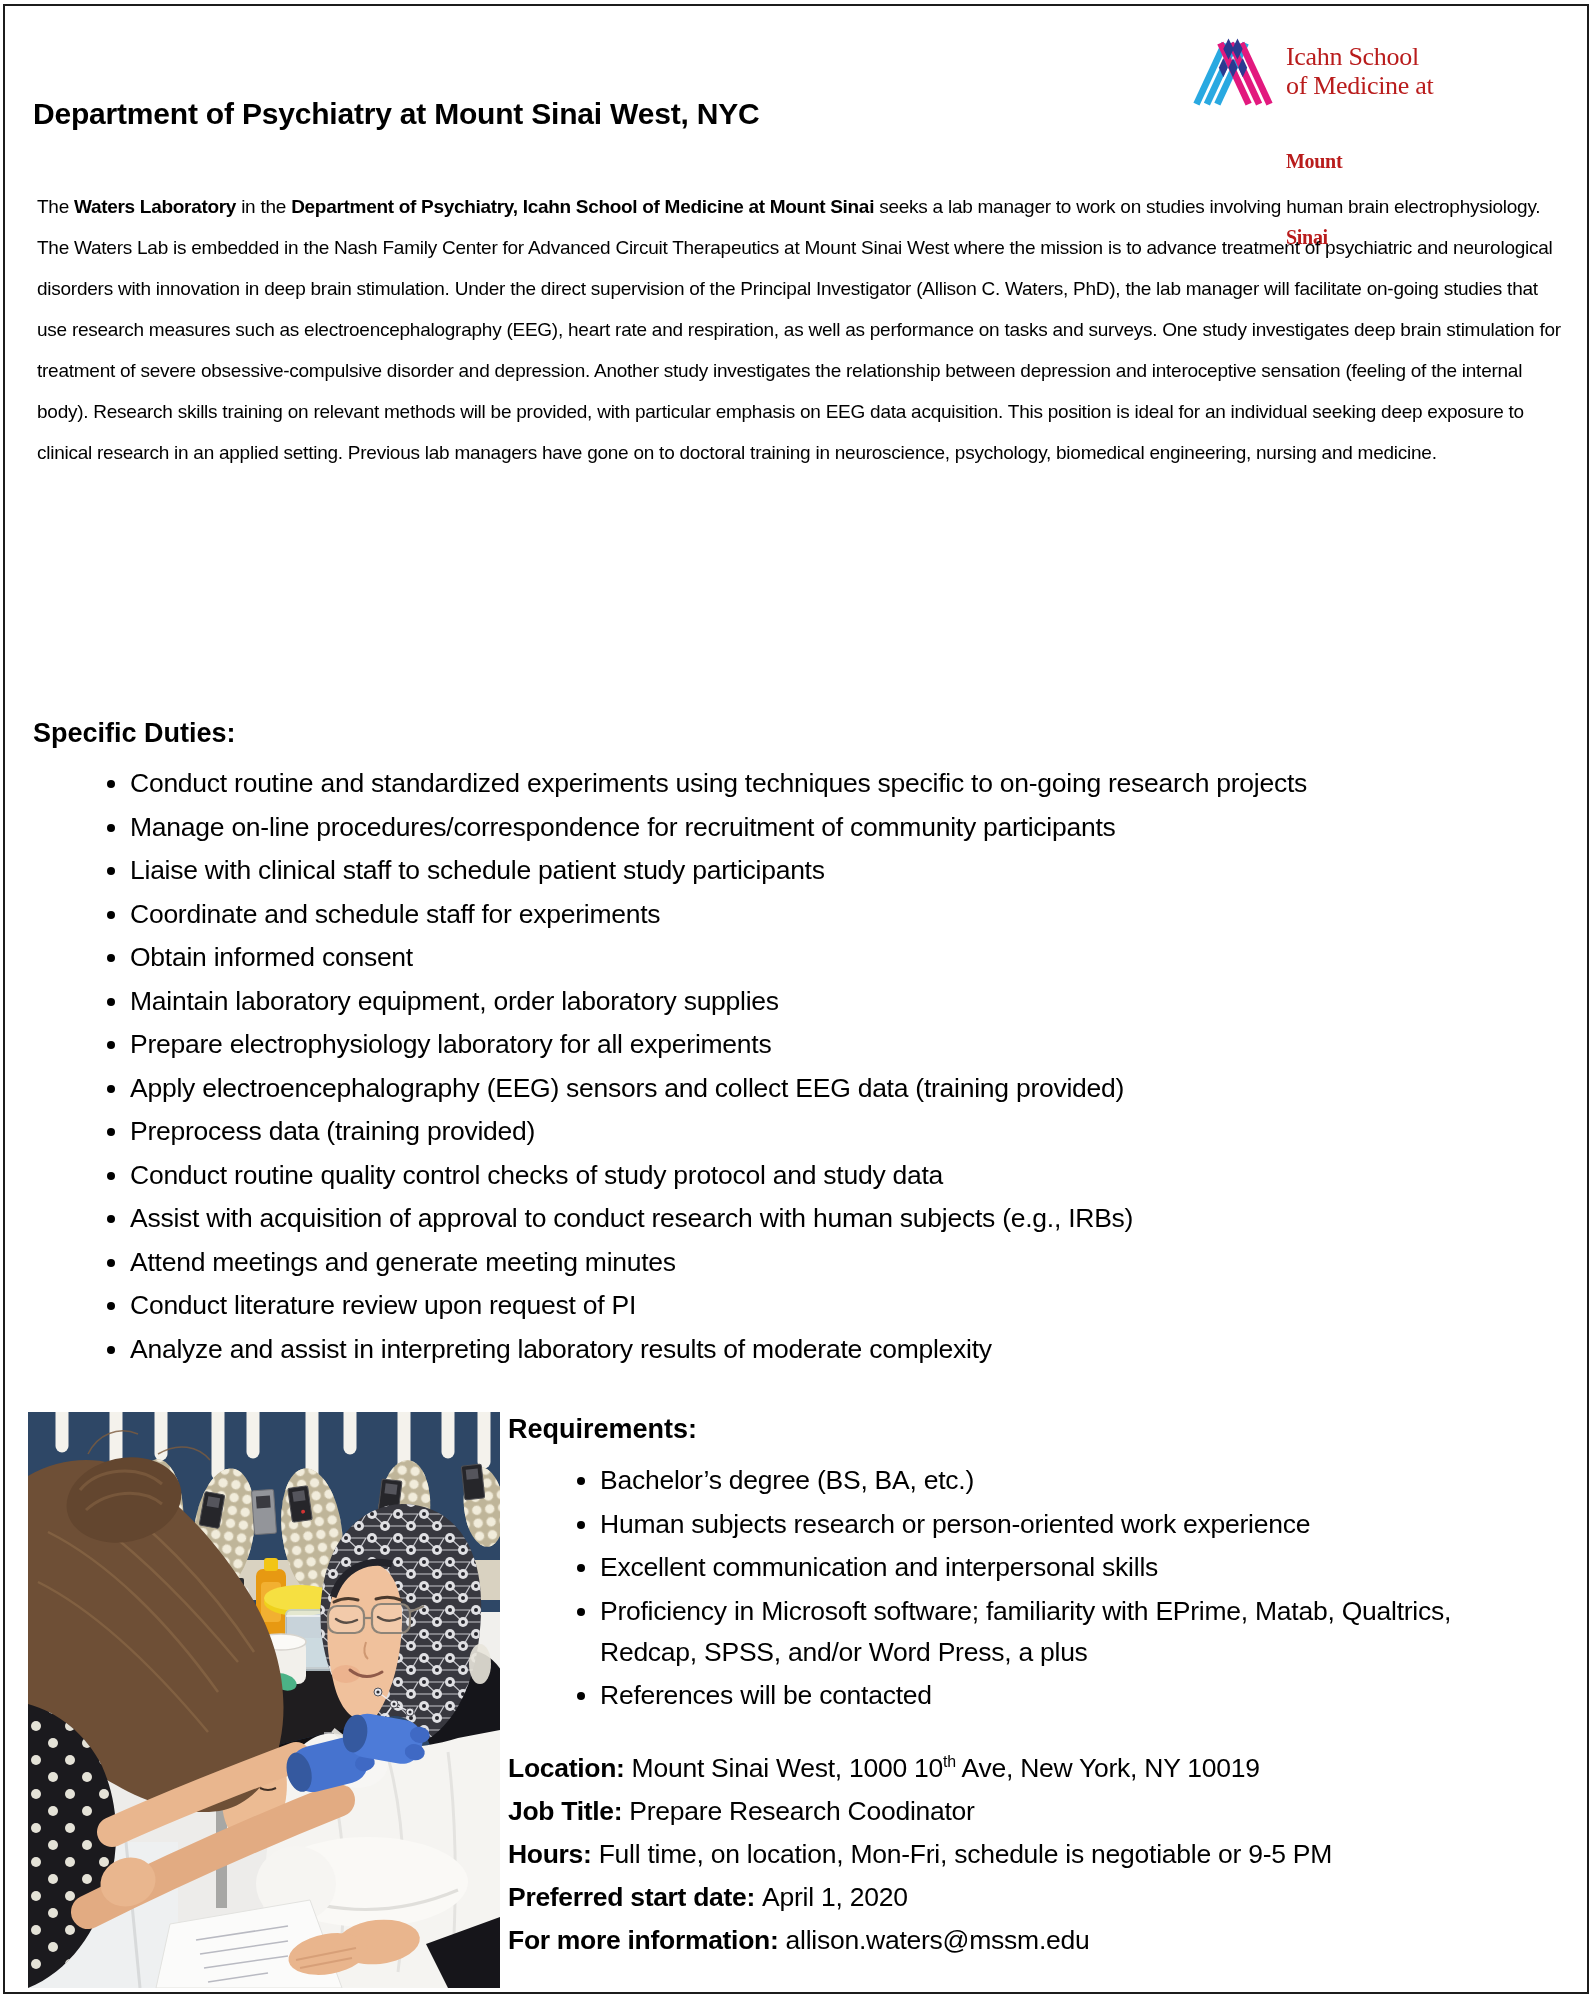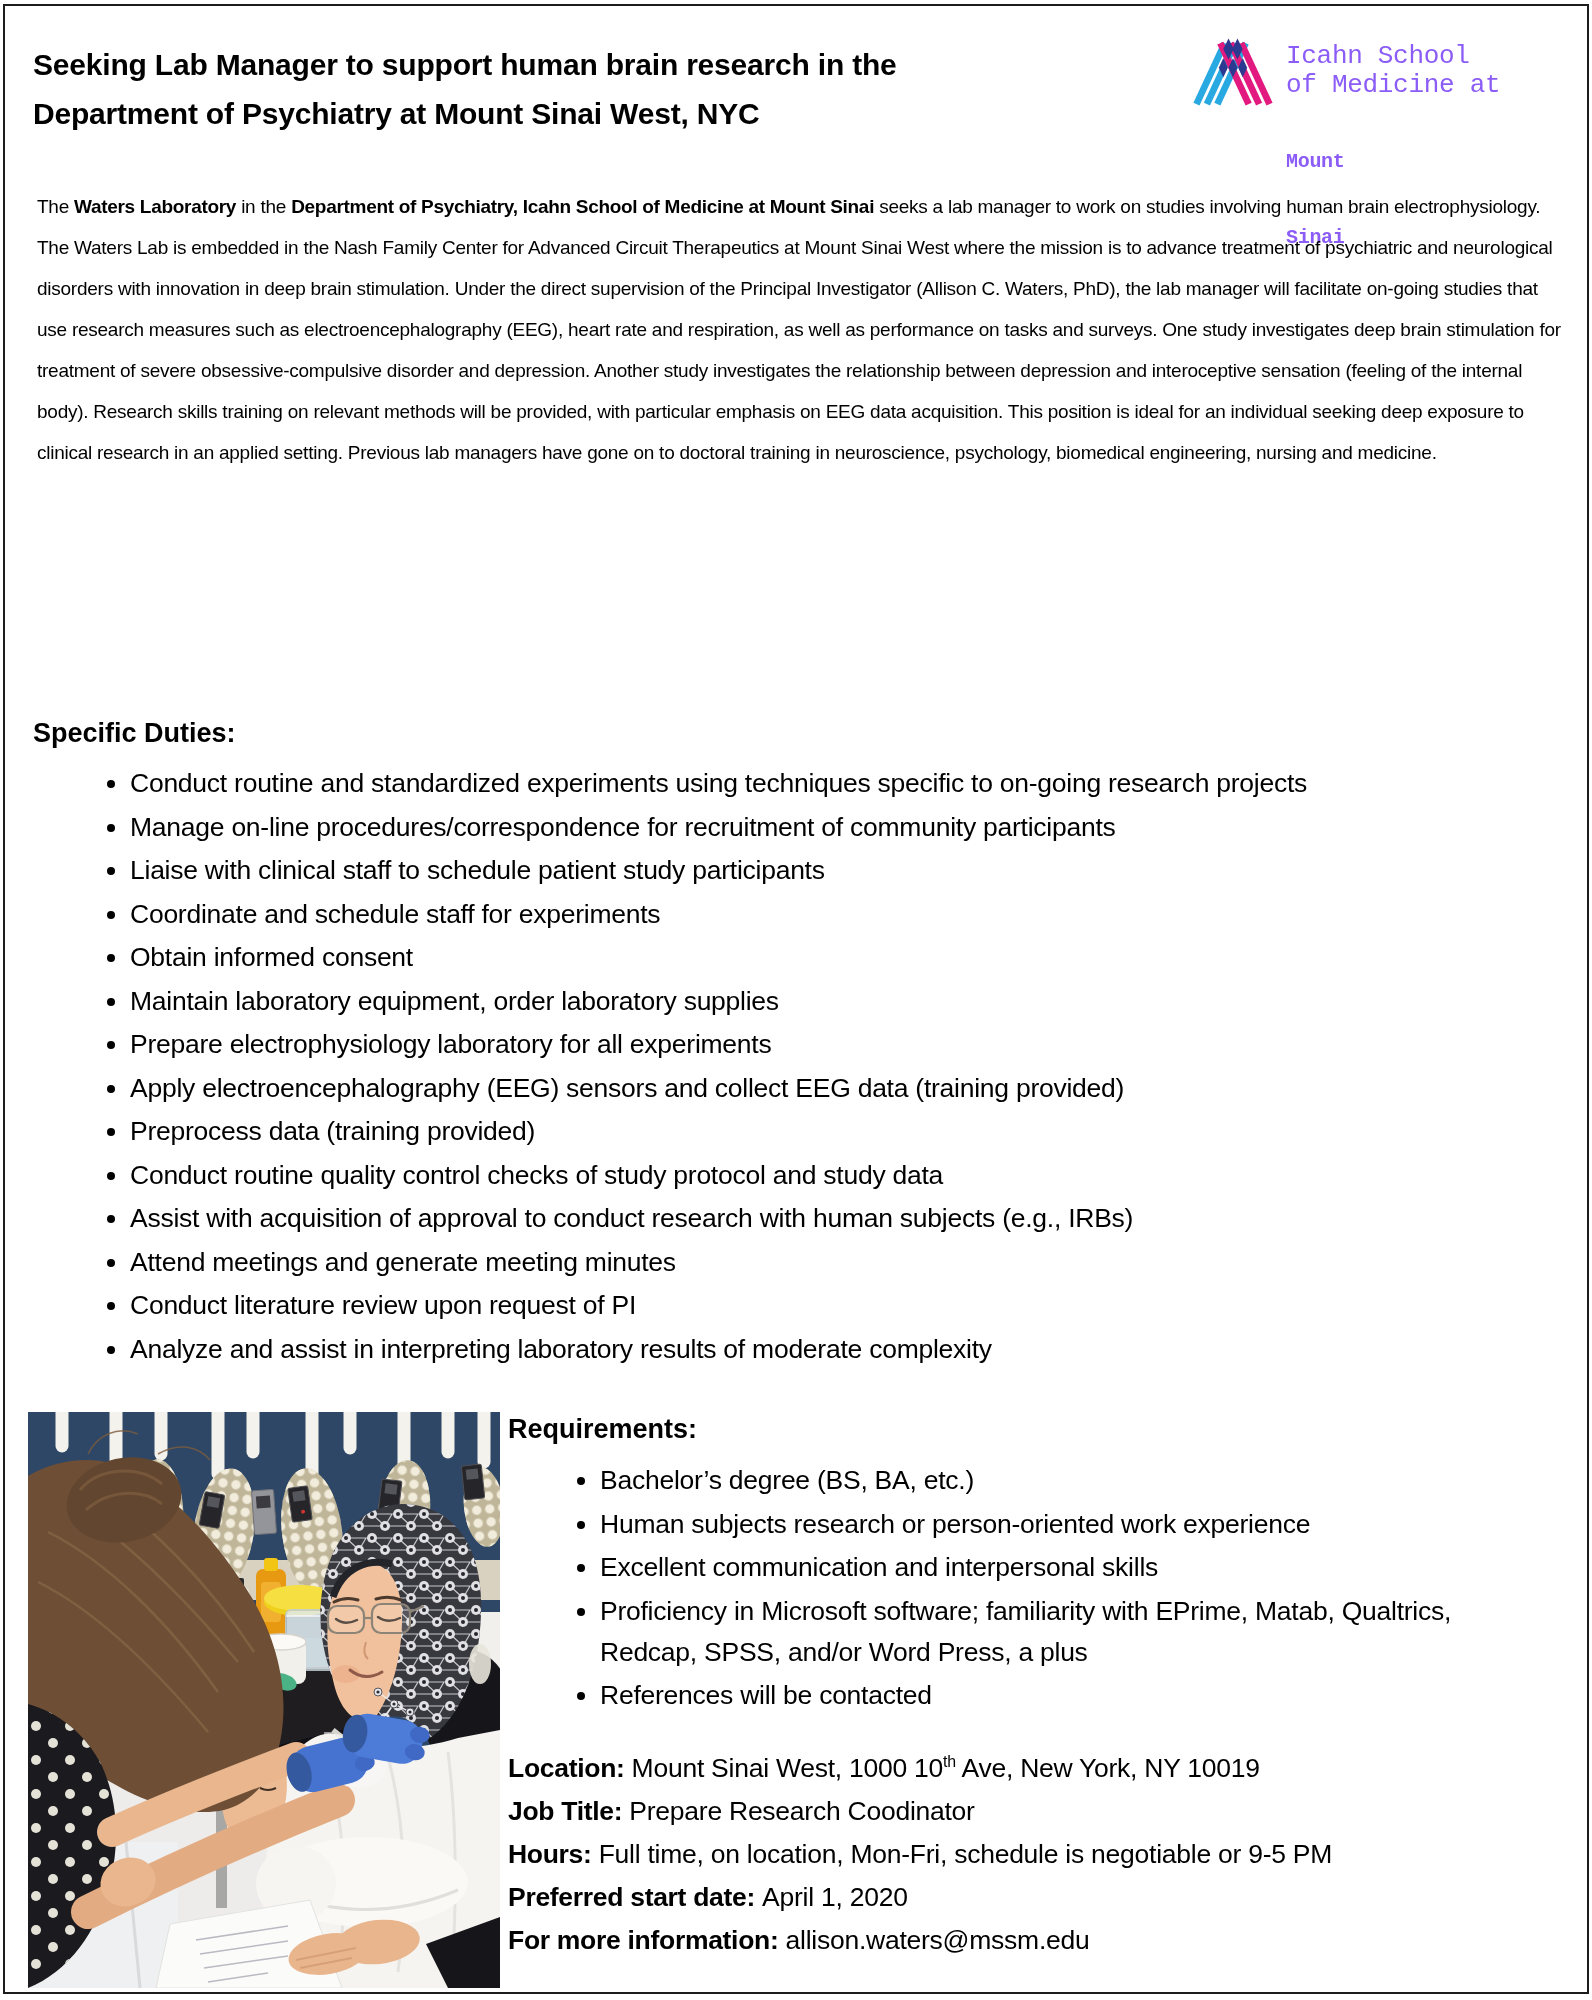--- a/index.html
+++ b/index.html
@@ -6,21 +6,21 @@
   .page {
     position:relative; width:1592px; height:2000px; background:#ffffff;
     font-family:"Liberation Sans", sans-serif; color:#000; overflow:hidden;
   }
   .page-frame { position:absolute; left:3px; top:4px; right:3px; bottom:6px;
     border:2px solid #1c1c1c; pointer-events:none; }
   .title { position:absolute; left:33px; top:40px; width:1130px; margin:0;
     font-size:30px; font-weight:700; line-height:49px; letter-spacing:-0.2px; }
   .logo { position:absolute; left:1192px; top:18px; display:flex; gap:12px; }
   .logo-mark { width:82px; height:106px; }
-  .logo-text { font-family:Liberation Mono, monospace; color:#8b5cf6;
+  .logo-text { font-family:Liberation Serif, serif; color:#b91c1c;
     font-size:26px; line-height:29px; padding-top:24px; letter-spacing:-0.3px; }
   .logo-text .bold { font-weight:700; font-size:20px;margin-top:47px; }
   .intro { position:absolute; left:33px; top:182px; width:1527px; margin:4px;
     font-size:19px; line-height:41px; letter-spacing:-0.25px; }
   .intro b { letter-spacing:-0.3px; }
   .sec-heading { position:absolute; margin:0; font-size:27px; font-weight:700; }
   #duties-heading { left:33px; top:718px; }
   .doc-list { position:absolute; margin:0; list-style:disc; }
   .doc-list li { font-size:26.5px; line-height:41px; margin-bottom:2.5px;
     letter-spacing:-0.25px; }
@@ -33,21 +33,21 @@
     font-size:26.5px; line-height:43px; letter-spacing:-0.25px; }
   .detail-row b { letter-spacing:-0.3px; }
   .detail-row sup { font-size:60%; vertical-align:super; line-height:0; }
 </style>
 </head>
 <body>
 
 <div class="page">
   <div class="page-frame"></div>
 
-  <h1 class="title"><span>Seeking Lab Manager to support human brain research in the</span><br><span>Department of Psychiatry at Mount Sinai West, NYC</span></h1>
+  <h1 class="title"><br><span>Department of Psychiatry at Mount Sinai West, NYC</span></h1>
 
   <div class="logo">
     <svg class="logo-mark" viewBox="0 0 110 95" aria-hidden="true">
       <g stroke="#29a9e1" stroke-width="9" fill="none">
         <path d="M6,92 L44,10"></path>
           <path d="M20,92 L58,10"></path>
           <path d="M34,92 L72,10"></path>
       </g>
       <g stroke="#e2197e" stroke-width="9" fill="none">
         <path d="M104,92 L66,10"></path>

